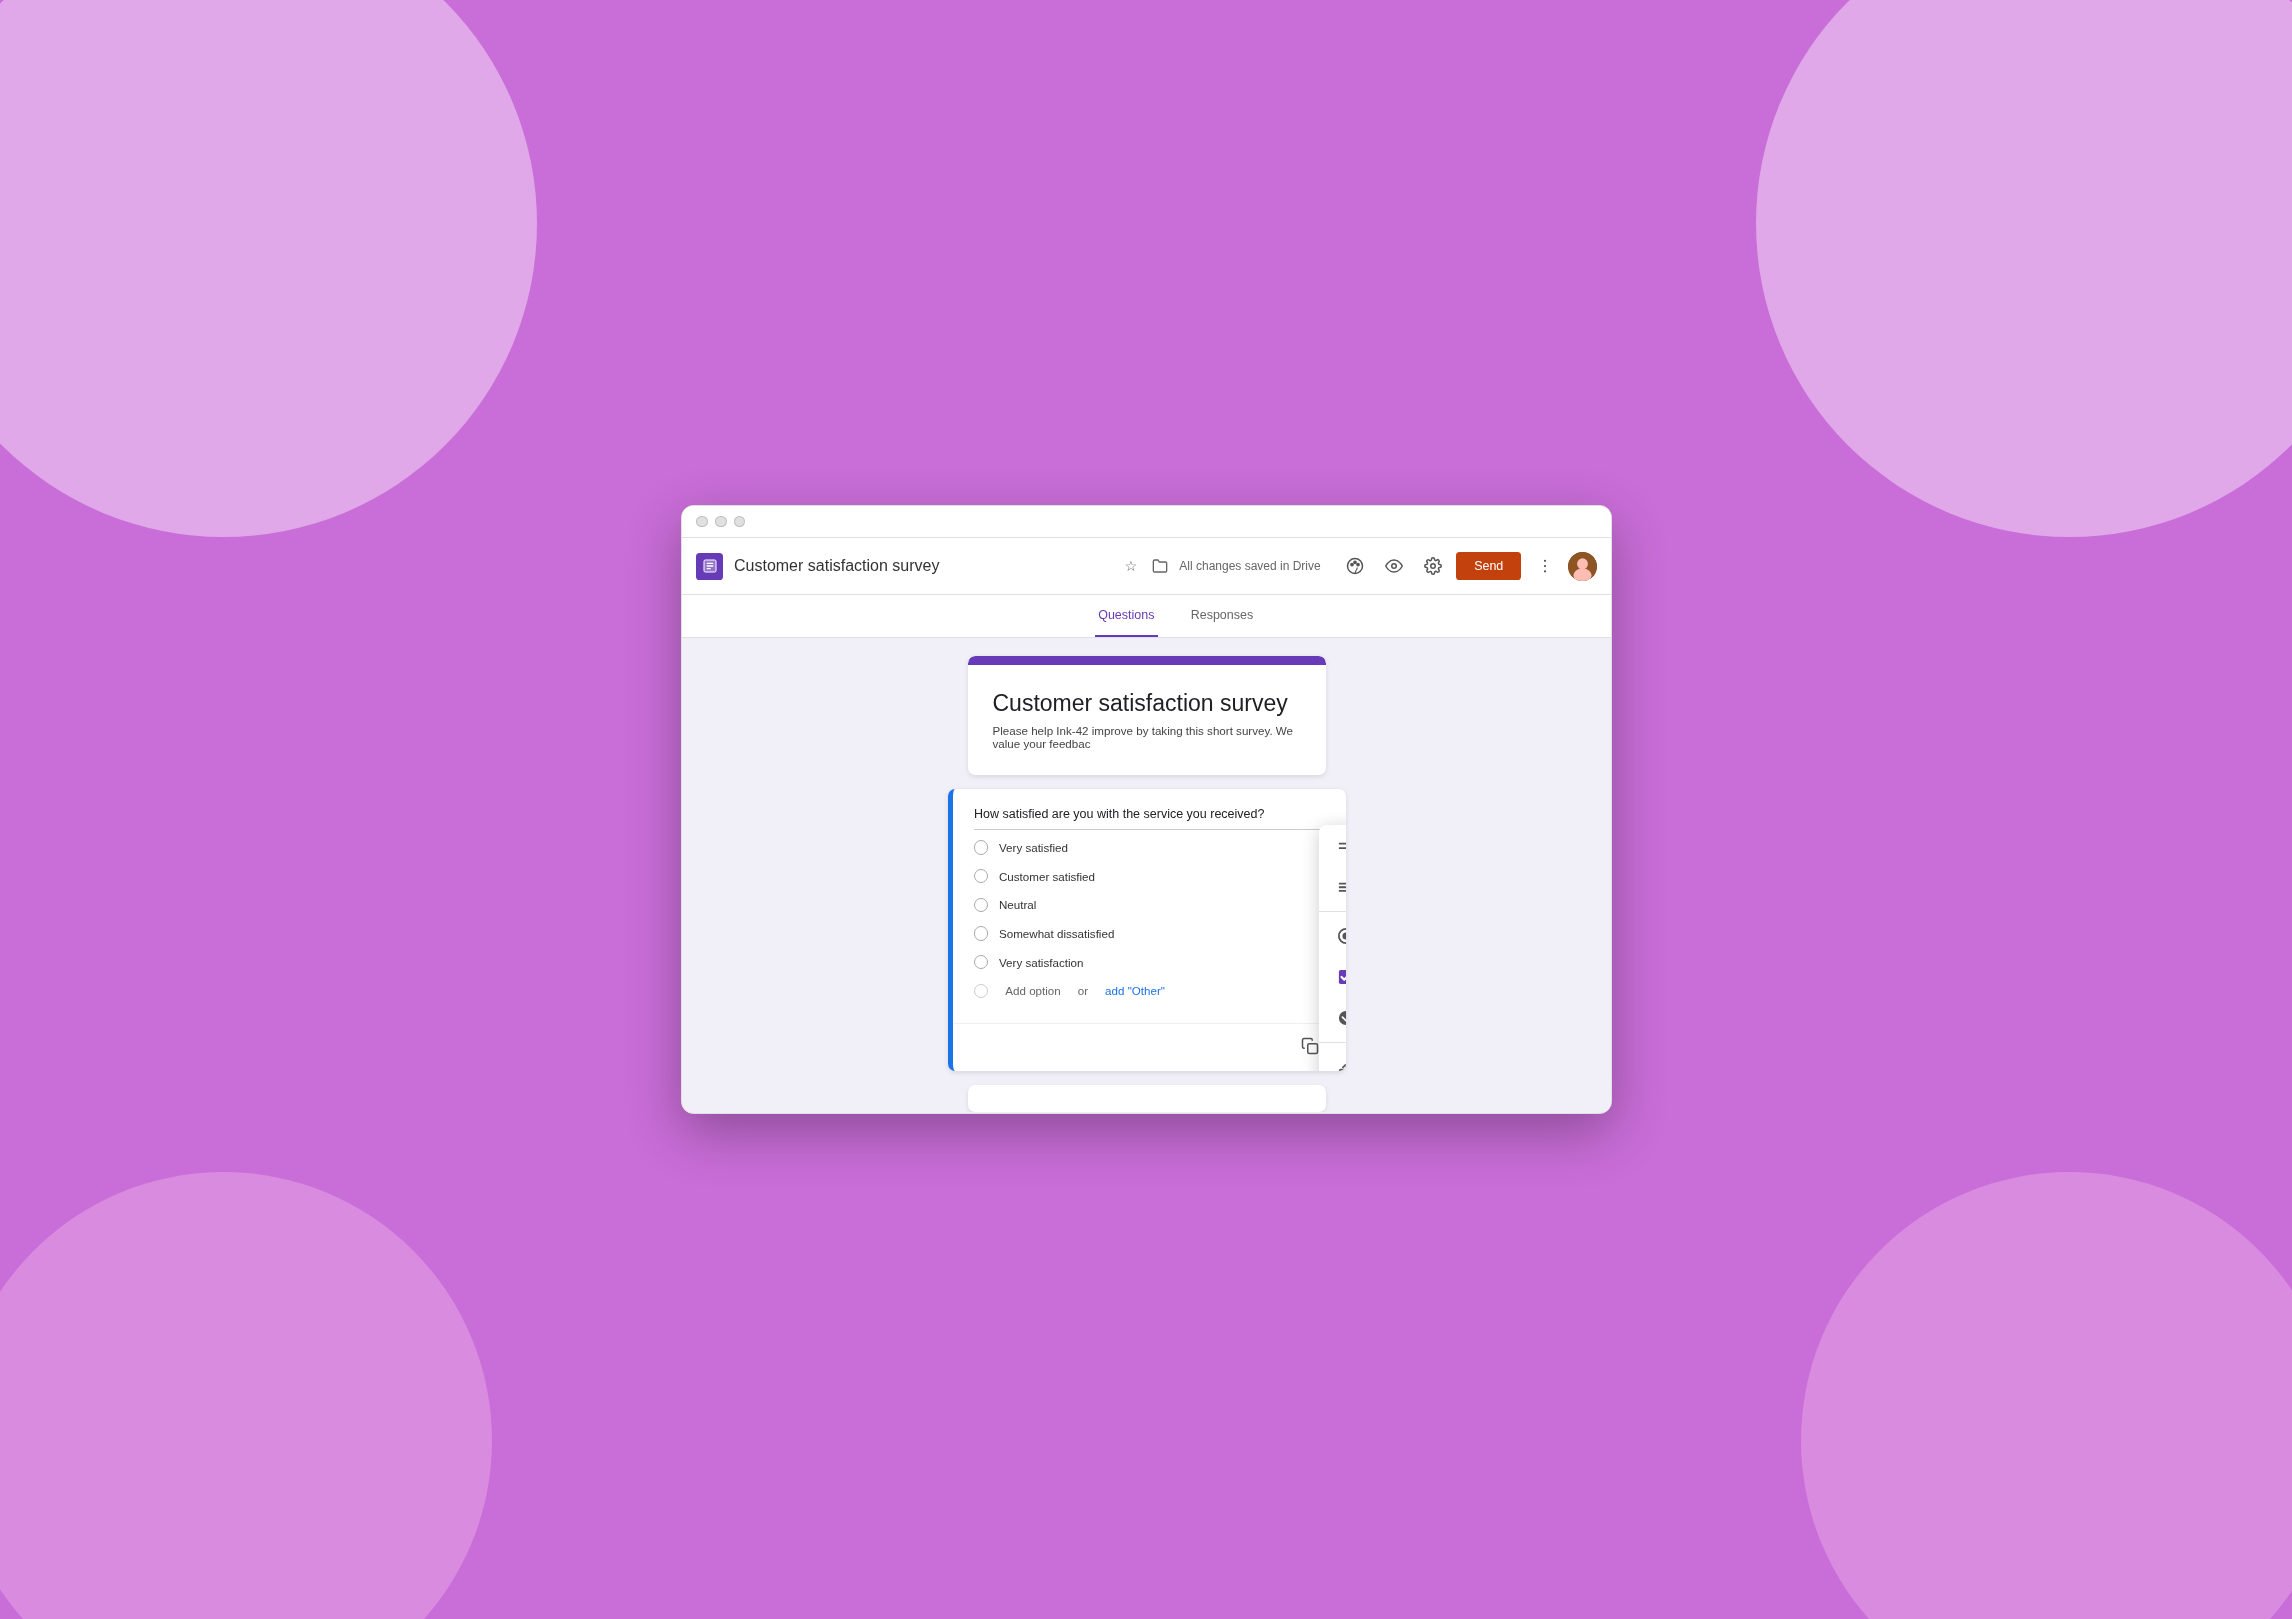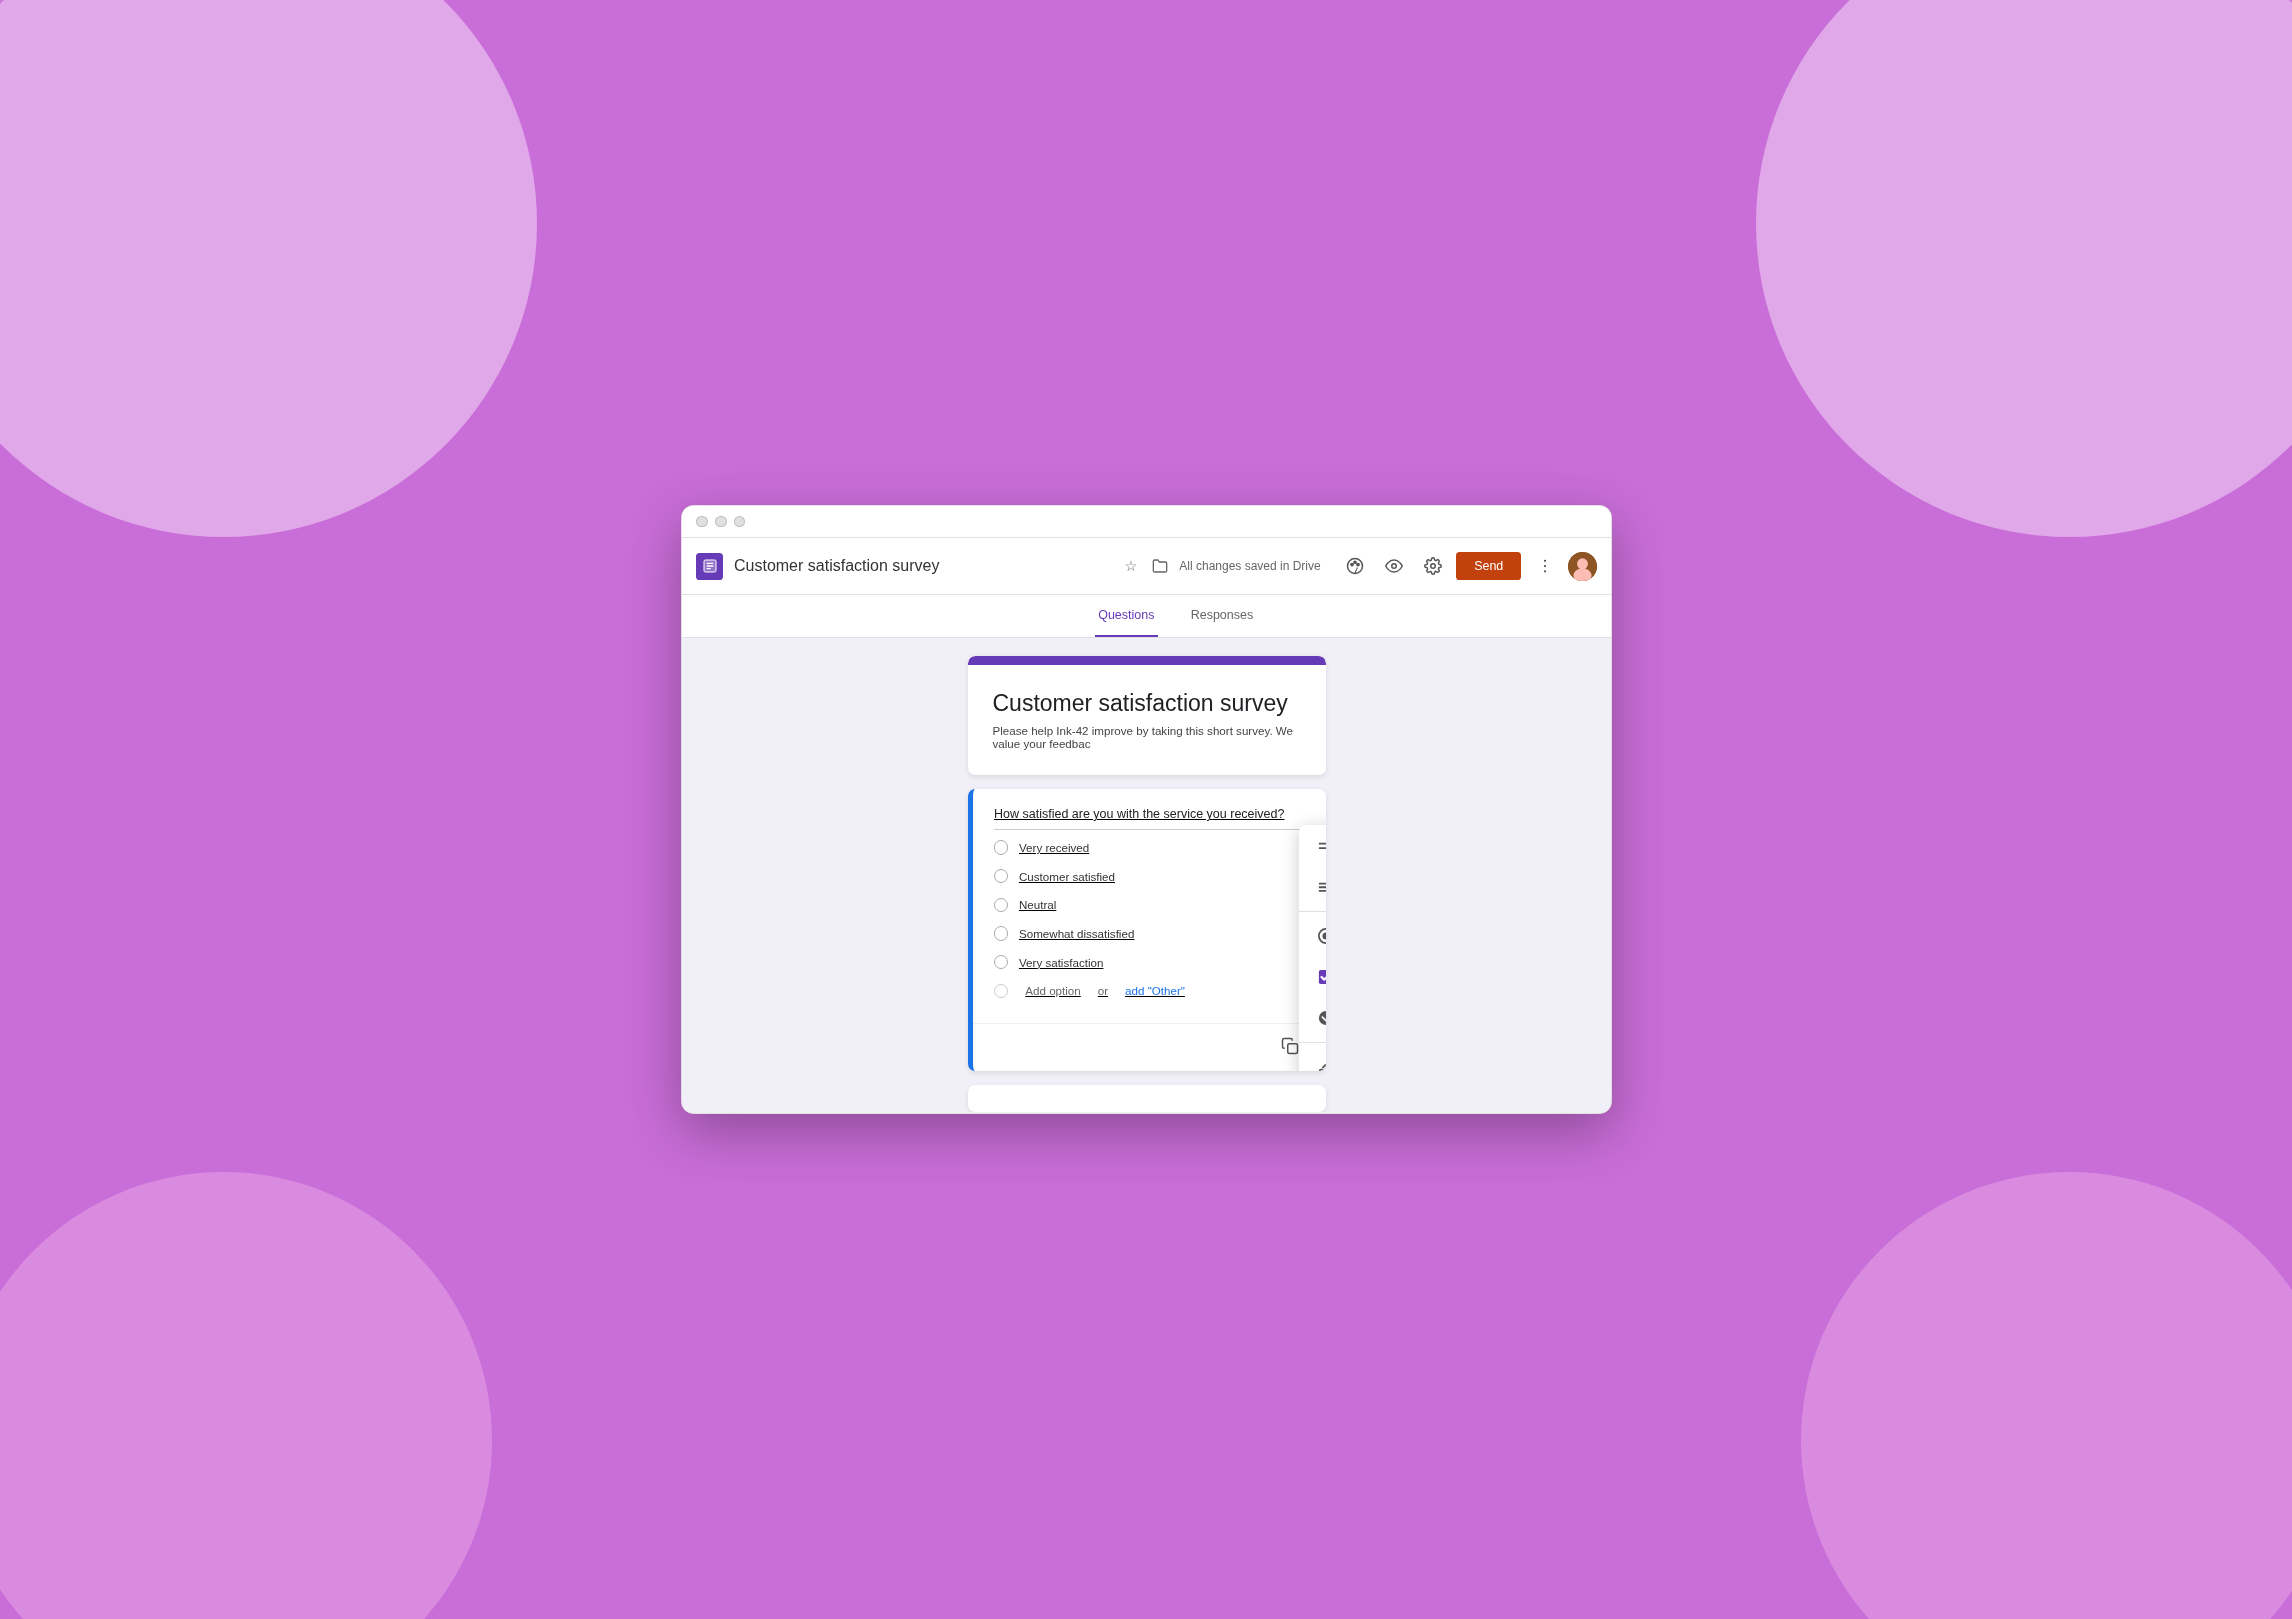--- a/index.html
+++ b/index.html
@@ -201,28 +201,27 @@
       color: #202124;
       margin-bottom: 7.2px;
     }
     .form-desc {
       font-size: 11.6px;
       color: #444;
     }
 
     
     .question-card {
-      width: 358px;
+      width: 398px;
       background: white;
       border-radius: 7.2px;
       box-shadow: 0 1.8px 5.4px rgba(0,0,0,0.1);
       margin: 0 auto 14.3px auto;
       overflow: hidden;
       border-left: 5.4px solid #1a73e8;
-      text-decoration: underline;
     }
     .question-body {
       padding: 18px 21.5px;
     }
     .question-text {
       font-size: 12.5px;
       color: #202124;
       margin-bottom: 3.6px;
       border-bottom: 0.9px solid #ccc;
       padding-bottom: 7.2px;
@@ -405,21 +404,21 @@
         <div class="form-desc">Please help Ink-42 improve by taking this short survey. We value your feedbac</div>
       </div>
     </div>
 
     <div class="question-card" style="position:relative;">
       <div class="question-body">
         <div class="question-text">How satisfied are you with the service you received?</div>
 
         <div class="option-row">
           <div class="radio-circle"></div>
-          <span>Very received</span>
+          <span>Very satisfied</span>
         </div>
         <div class="option-row">
           <div class="radio-circle"></div>
           <span>Customer satisfied</span>
         </div>
         <div class="option-row">
           <div class="radio-circle"></div>
           <span>Neutral</span>
         </div>
         <div class="option-row">

